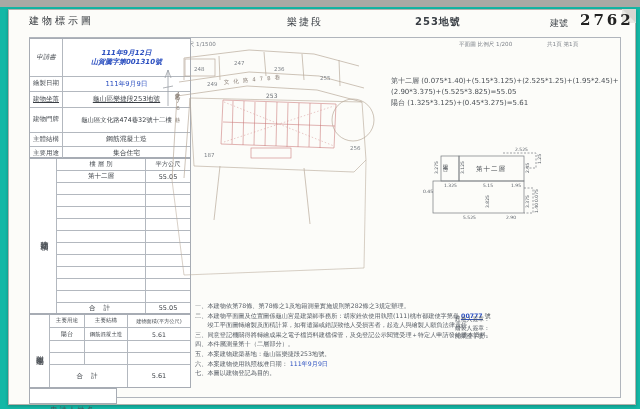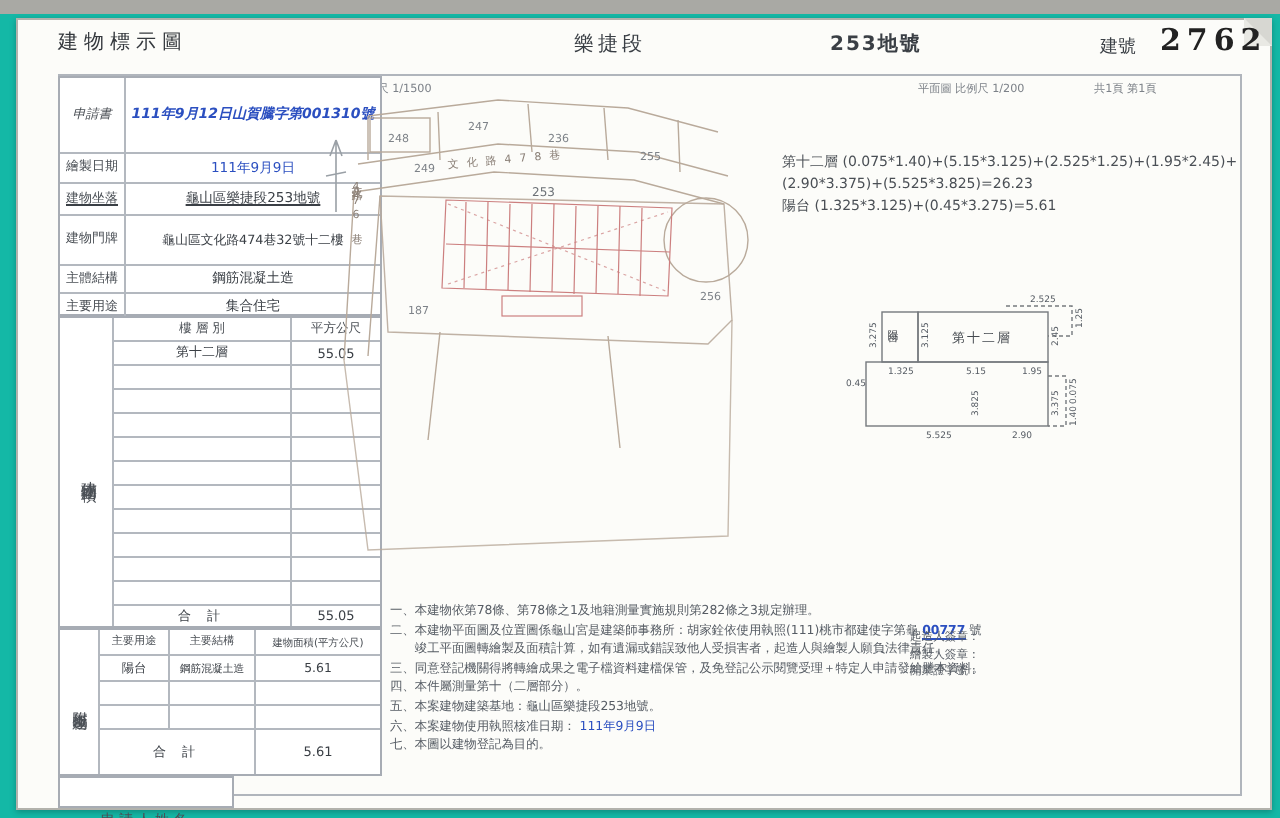--- a/index.html
+++ b/index.html
@@ -12,21 +12,21 @@
         border-top:14px solid #d7d7d2;border-left:14px solid #e9e9e4;}
   .t{position:absolute;white-space:nowrap;}
   .blue{color:#2b4fc0;}
   .u{border-bottom:1px solid #2b4fc0;}
   .box{position:absolute;border:1px solid #a7acb4;box-sizing:border-box;}
   .row{display:flex;border-bottom:1px solid #b3b8bf;box-sizing:border-box;}
   .row:last-child{border-bottom:none;}
   .cell{box-sizing:border-box;display:flex;align-items:center;justify-content:center;text-align:center;}
   .lbl{width:32px;border-right:1px solid #b3b8bf;font-size:6.5px;color:#4a4f55;
        display:flex;align-items:center;justify-content:center;text-align:center;line-height:1.1;}
-  .val{flex:1;font-size:6.8px;display:flex;align-items:center;justify-content:center;line-height:1.25;}
+  .val{flex:1;font-size:6.8px;display:flex;flex-direction:column;align-items:center;justify-content:center;line-height:1.25;}
   .vstrip{border-right:1px solid #b3b8bf;display:flex;flex-direction:column;justify-content:space-around;
           align-items:center;font-size:8px;color:#4a4f55;box-sizing:border-box;}
   .small{font-size:5.6px;color:#7c8188;}
   .note{font-size:6.2px;line-height:9.6px;color:#565c64;white-space:nowrap;}
   .vtext{writing-mode:vertical-rl;text-orientation:upright;letter-spacing:1px;}
   svg text{font-family:"DejaVu Sans","Liberation Sans",sans-serif;}
 </style>
 </head>
 <body>
 
@@ -214,21 +214,21 @@
         <text x="196" y="110">256</text>
         <text x="50" y="117">187</text>
       </g>
       <text x="70" y="44" font-size="5.5" fill="#8a7f76" letter-spacing="4" transform="rotate(-5 70 44)">文化路478巷</text>
     </svg>
 
     <div class="t vtext" style="left:166px;top:78px;height:62px;font-size:5.5px;color:#8a7f76;">文化路476巷</div>
 
     <div class="t" style="left:382px;top:66px;width:246px;font-size:7px;line-height:11px;color:#4a4f55;white-space:normal;">
       <div>第十二層 (0.075*1.40)+(5.15*3.125)+(2.525*1.25)+(1.95*2.45)+</div>
-      <div>(2.90*3.375)+(5.525*3.825)=26.23</div>
+      <div>(2.90*3.375)+(5.525*3.825)=55.05</div>
       <div>陽台 (1.325*3.125)+(0.45*3.275)=5.61</div>
     </div>
 
     <svg style="position:absolute;left:412px;top:136px;" width="140" height="105" viewBox="0 0 140 105">
       <g stroke="#75797e" stroke-width="0.7" fill="none">
         <rect x="20" y="10" width="18" height="25"></rect>
         <rect x="38" y="10" width="65" height="25"></rect>
         <path d="M82,7 L115,7 L115,22 L103,22" stroke-dasharray="2,1.5"></path>
         <rect x="12" y="35" width="91" height="32"></rect>
         <path d="M103,42 L112,42 L112,67 L103,67" stroke-dasharray="2,1.5"></path>

